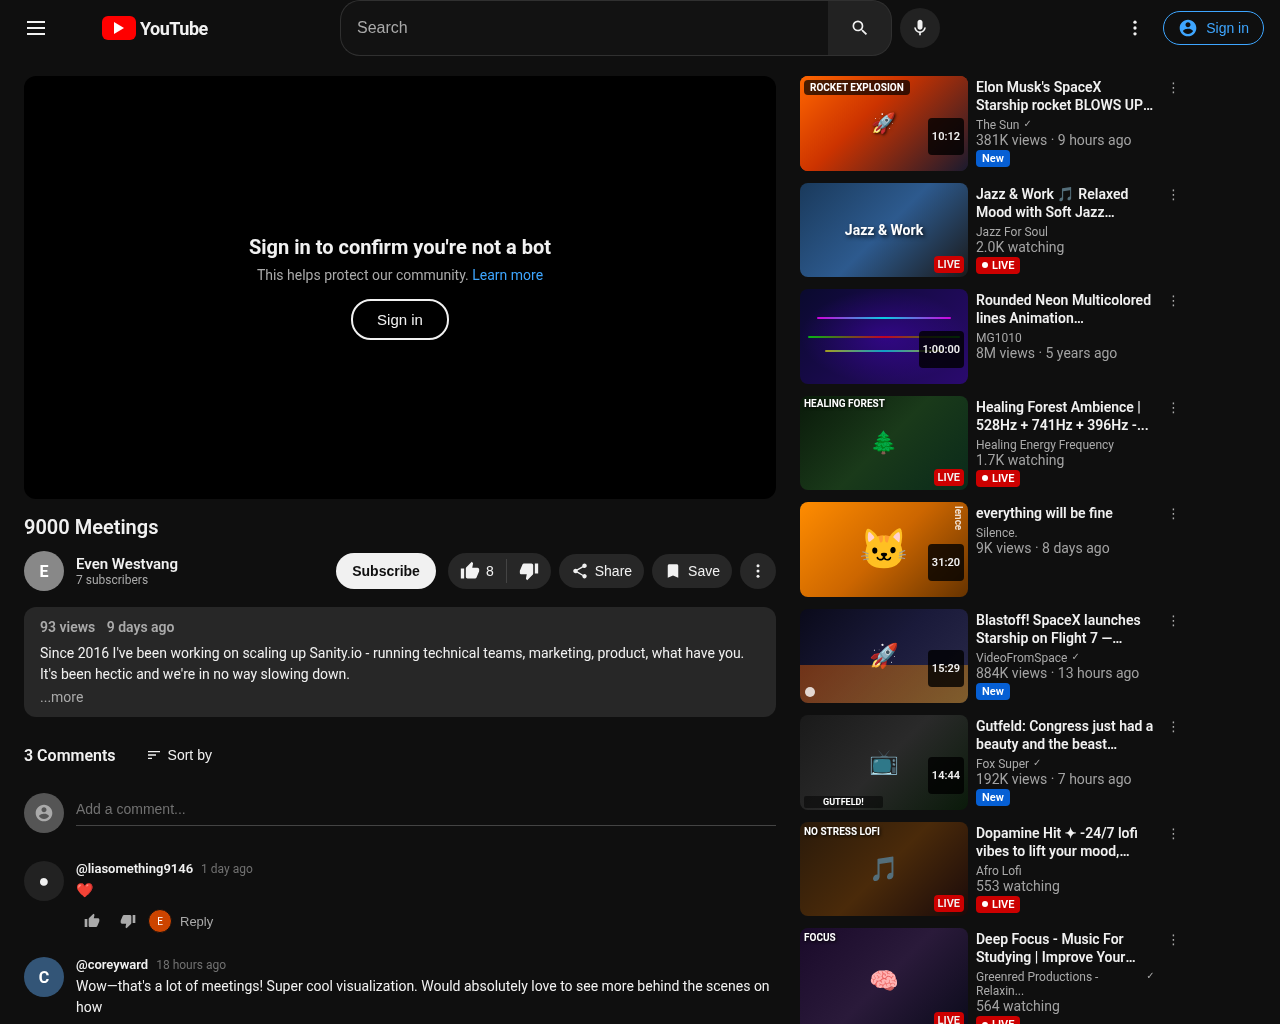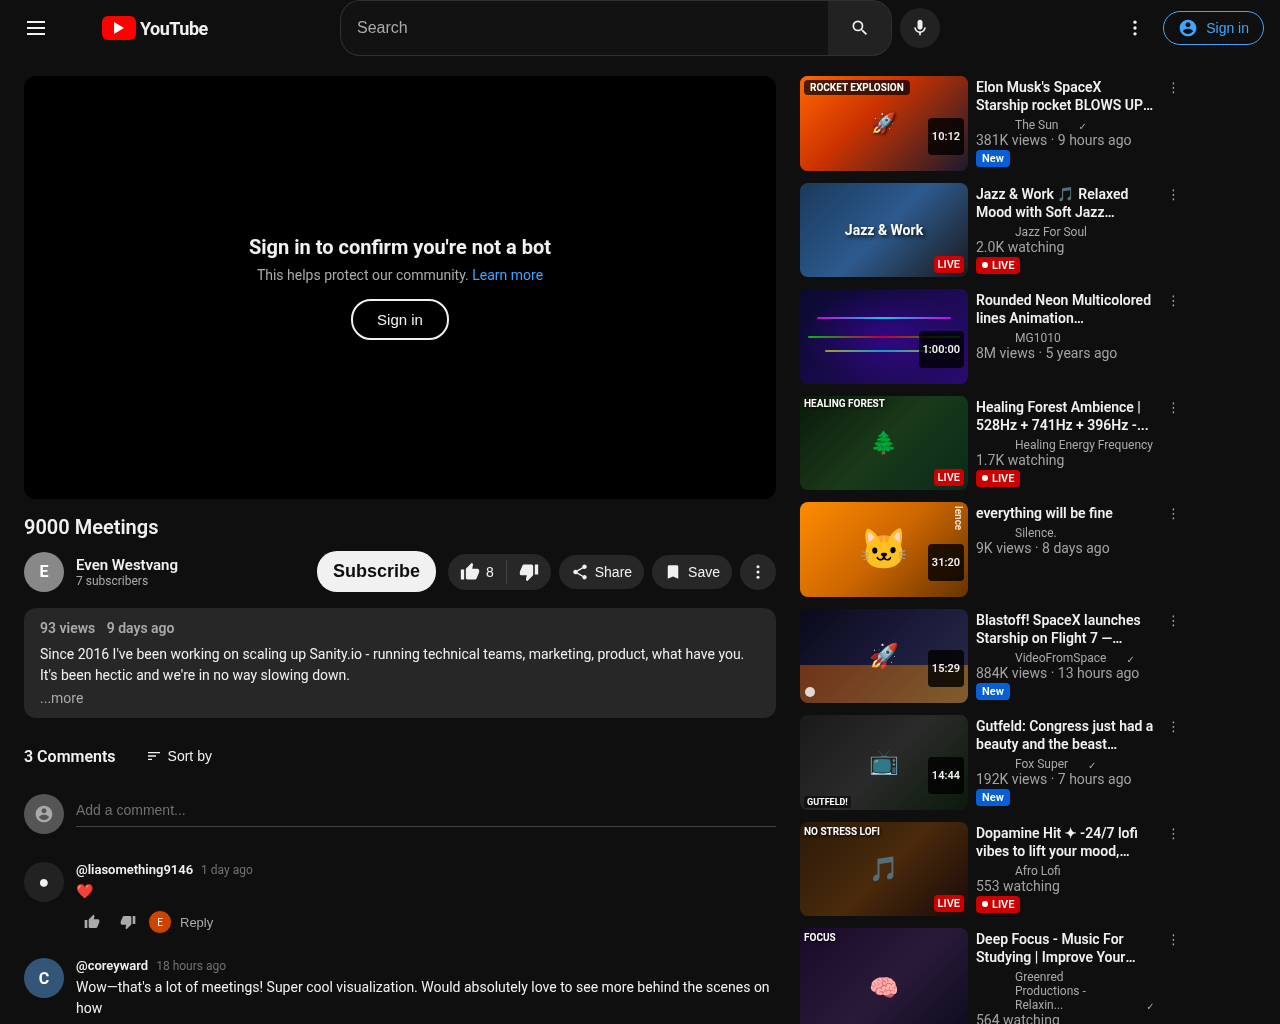--- a/index.html
+++ b/index.html
@@ -60,21 +60,21 @@
     .sign-in-overlay p { font-size: 14px; color: #aaa; margin-bottom: 16px; }
     .learn-more-link { color: #3ea6ff; text-decoration: none; }
     .sign-in-overlay-btn { background: transparent; border: 2px solid #f1f1f1; border-radius: 20px; color: #f1f1f1; padding: 10px 24px; font-size: 15px; cursor: pointer; }
 
     
     .video-title { font-size: 20px; font-weight: 600; margin: 16px 0 12px; color: #f1f1f1; }
     .channel-row { display: flex; align-items: center; gap: 12px; margin-bottom: 16px; flex-wrap: wrap; }
     .channel-info { flex: 1; }
     .channel-name { font-size: 15px; font-weight: 600; color: #f1f1f1; }
     .channel-subs { font-size: 12px; color: #aaa; }
-    .subscribe-btn { background: #f1f1f1; color: #0f0f0f; border: none; border-radius: 20px; padding: 10px 16px; font-size: 18px; font-weight: 600; cursor: pointer; }
+    .subscribe-btn { background: #f1f1f1; color: #0f0f0f; border: none; border-radius: 20px; padding: 10px 16px; font-size: 14px; font-weight: 600; cursor: pointer; }
     .action-btns { display: flex; align-items: center; gap: 8px; margin-left: auto; }
     .like-dislike { display: flex; align-items: center; background: #272727; border-radius: 20px; overflow: hidden; }
     .like-btn, .dislike-btn { display: flex; align-items: center; gap: 6px; padding: 8px 12px; border: none; background: transparent; color: #f1f1f1; cursor: pointer; font-size: 14px; }
     .like-divider { width: 1px; background: #444; height: 24px; }
     .action-btn { display: flex; align-items: center; gap: 6px; padding: 8px 12px; border: none; background: #272727; color: #f1f1f1; cursor: pointer; font-size: 14px; border-radius: 20px; }
     .more-btn { width: 36px; height: 36px; border-radius: 50%; background: #272727; border: none; color: #f1f1f1; cursor: pointer; display: flex; align-items: center; justify-content: center; }
 
     
     .desc-box { background: #272727; border-radius: 12px; padding: 12px 16px; margin-bottom: 24px; }
     .desc-meta { font-size: 14px; font-weight: 600; margin-bottom: 8px; }
@@ -105,21 +105,21 @@
     .reply-avatar-stack { display: flex; align-items: center; }
 
     
     .sidebar { width: 400px; padding: 20px 16px 20px 0; flex-shrink: 0; }
     .sidebar-item { display: flex; gap: 8px; margin-bottom: 12px; cursor: pointer; }
     .sidebar-thumb { width: 168px; min-width: 168px; aspect-ratio: 16/9; border-radius: 8px; background: #333; position: relative; overflow: hidden; flex-shrink: 0; }
     .thumb-duration { position: absolute; bottom: 16px; right: 4px; background: rgba(0,0,0,0.8); color: #f1f1f1; font-size: 11px; font-weight: 600; padding: 12px 4px; border-radius: 4px; }
     .thumb-live { position: absolute; bottom: 4px; right: 4px; background: #cc0000; color: #f1f1f1; font-size: 11px; font-weight: 600; padding: 2px 4px; border-radius: 4px; }
     .sidebar-info { flex: 1; padding-top: 2px; }
     .sidebar-title { font-size: 14px; font-weight: 600; color: #f1f1f1; line-height: 1.3; margin-bottom: 4px; display: -webkit-box; -webkit-line-clamp: 2; -webkit-box-orient: vertical; overflow: hidden; }
-    .sidebar-channel { font-size: 12px; color: #aaa; display: flex; align-items: flex-end; gap: 20px; margin-left: 39px; }
+    .sidebar-channel { font-size: 12px; color: #aaa; display: flex; align-items: flex-start; gap: 4px; }
     .verified-icon { font-size: 10px; color: #aaa; }
     .sidebar-meta { font-size: 14px; color: #a3a3a3; }
     .live-badge { display: inline-flex; align-items: center; gap: 4px; background: #cc0000; color: white; font-size: 11px; font-weight: 600; padding: 2px 6px; border-radius: 4px; margin-top: 2px; }
     .live-dot { width: 6px; height: 6px; border-radius: 50%; background: white; }
     .sidebar-more-btn { background: transparent; border: none; color: #aaa; cursor: pointer; padding: 4px; align-self: flex-start; border-radius: 50%; }
 
     
     .thumb-rocket { background: linear-gradient(135deg, #ff6600 0%, #cc3300 50%, #1a1a2e 100%); }
 
     .thumb-jazz-text { color: white; font-size: 14px; font-weight: 700; text-shadow: 2px 2px 4px rgba(0,0,0,0.8); }
@@ -412,21 +412,21 @@
         </div>
         <div class="sidebar-meta">884K views · 13 hours ago</div>
         <div style="display:inline-block;background:#065fd4;color:white;font-size:11px;font-weight:600;padding:2px 6px;border-radius:4px;margin-top:2px;">New</div>
       </div>
       <button class="sidebar-more-btn">⋮</button>
     </div>
 
     <div class="sidebar-item">
       <div class="sidebar-thumb" style="background:linear-gradient(135deg,#1a1a1a,#2a2a2a,#0a1a0a);position:relative;display:flex;align-items:center;justify-content:center;">
         <span style="font-size:24px;">📺</span>
-        <div style="position:absolute;bottom:2px;left:4px;color:white;font-size:9px;font-weight:700;background:rgba(0,0,0,0.5);padding:1px 3px;border-radius:2px;">GUTFELD!</div>
+        <div style="position:absolute;bottom:2px;left:4px;color:white;font-size:9px;font-weight:700;background:rgba(0,0,0,0.5);padding:1px 19px;border-radius:2px;">GUTFELD!</div>
         <div class="thumb-duration">14:44</div>
       </div>
       <div class="sidebar-info">
         <div class="sidebar-title">Gutfeld: Congress just had a beauty and the beast moment</div>
         <div class="sidebar-channel">
           <span>Fox Super</span>
           <span class="verified-icon">✓</span>
         </div>
         <div class="sidebar-meta">192K views · 7 hours ago</div>
         <div style="display:inline-block;background:#065fd4;color:white;font-size:11px;font-weight:600;padding:2px 6px;border-radius:4px;margin-top:2px;">New</div>

